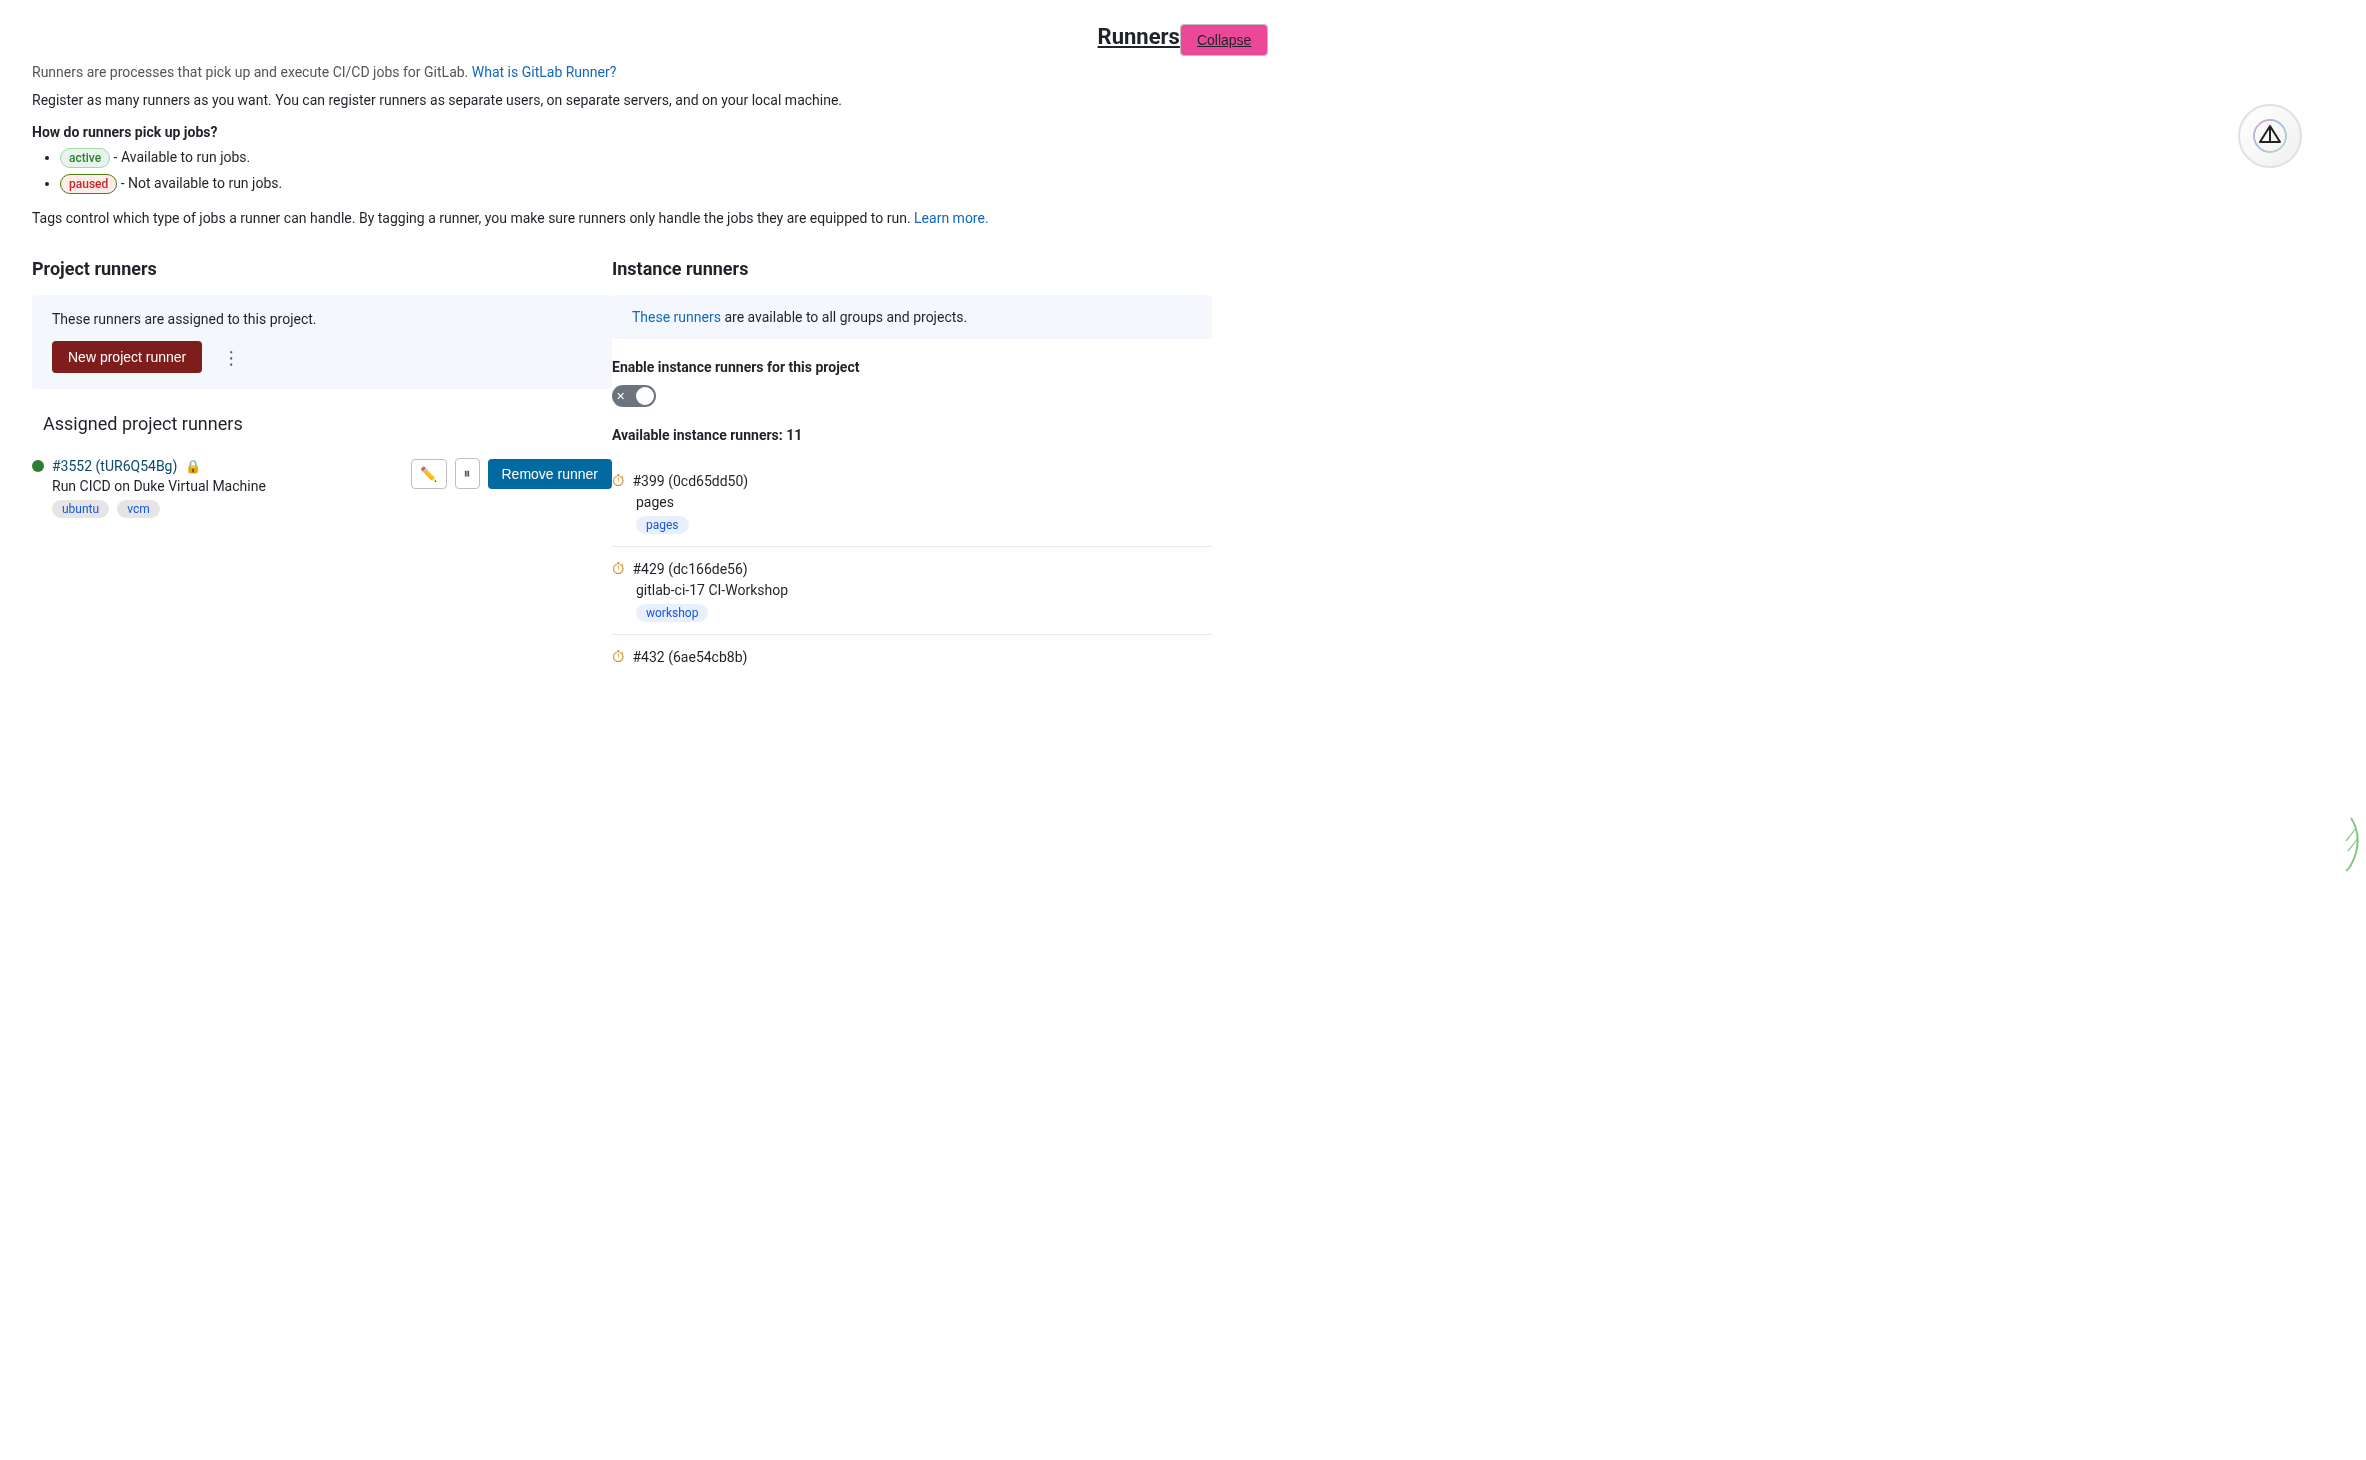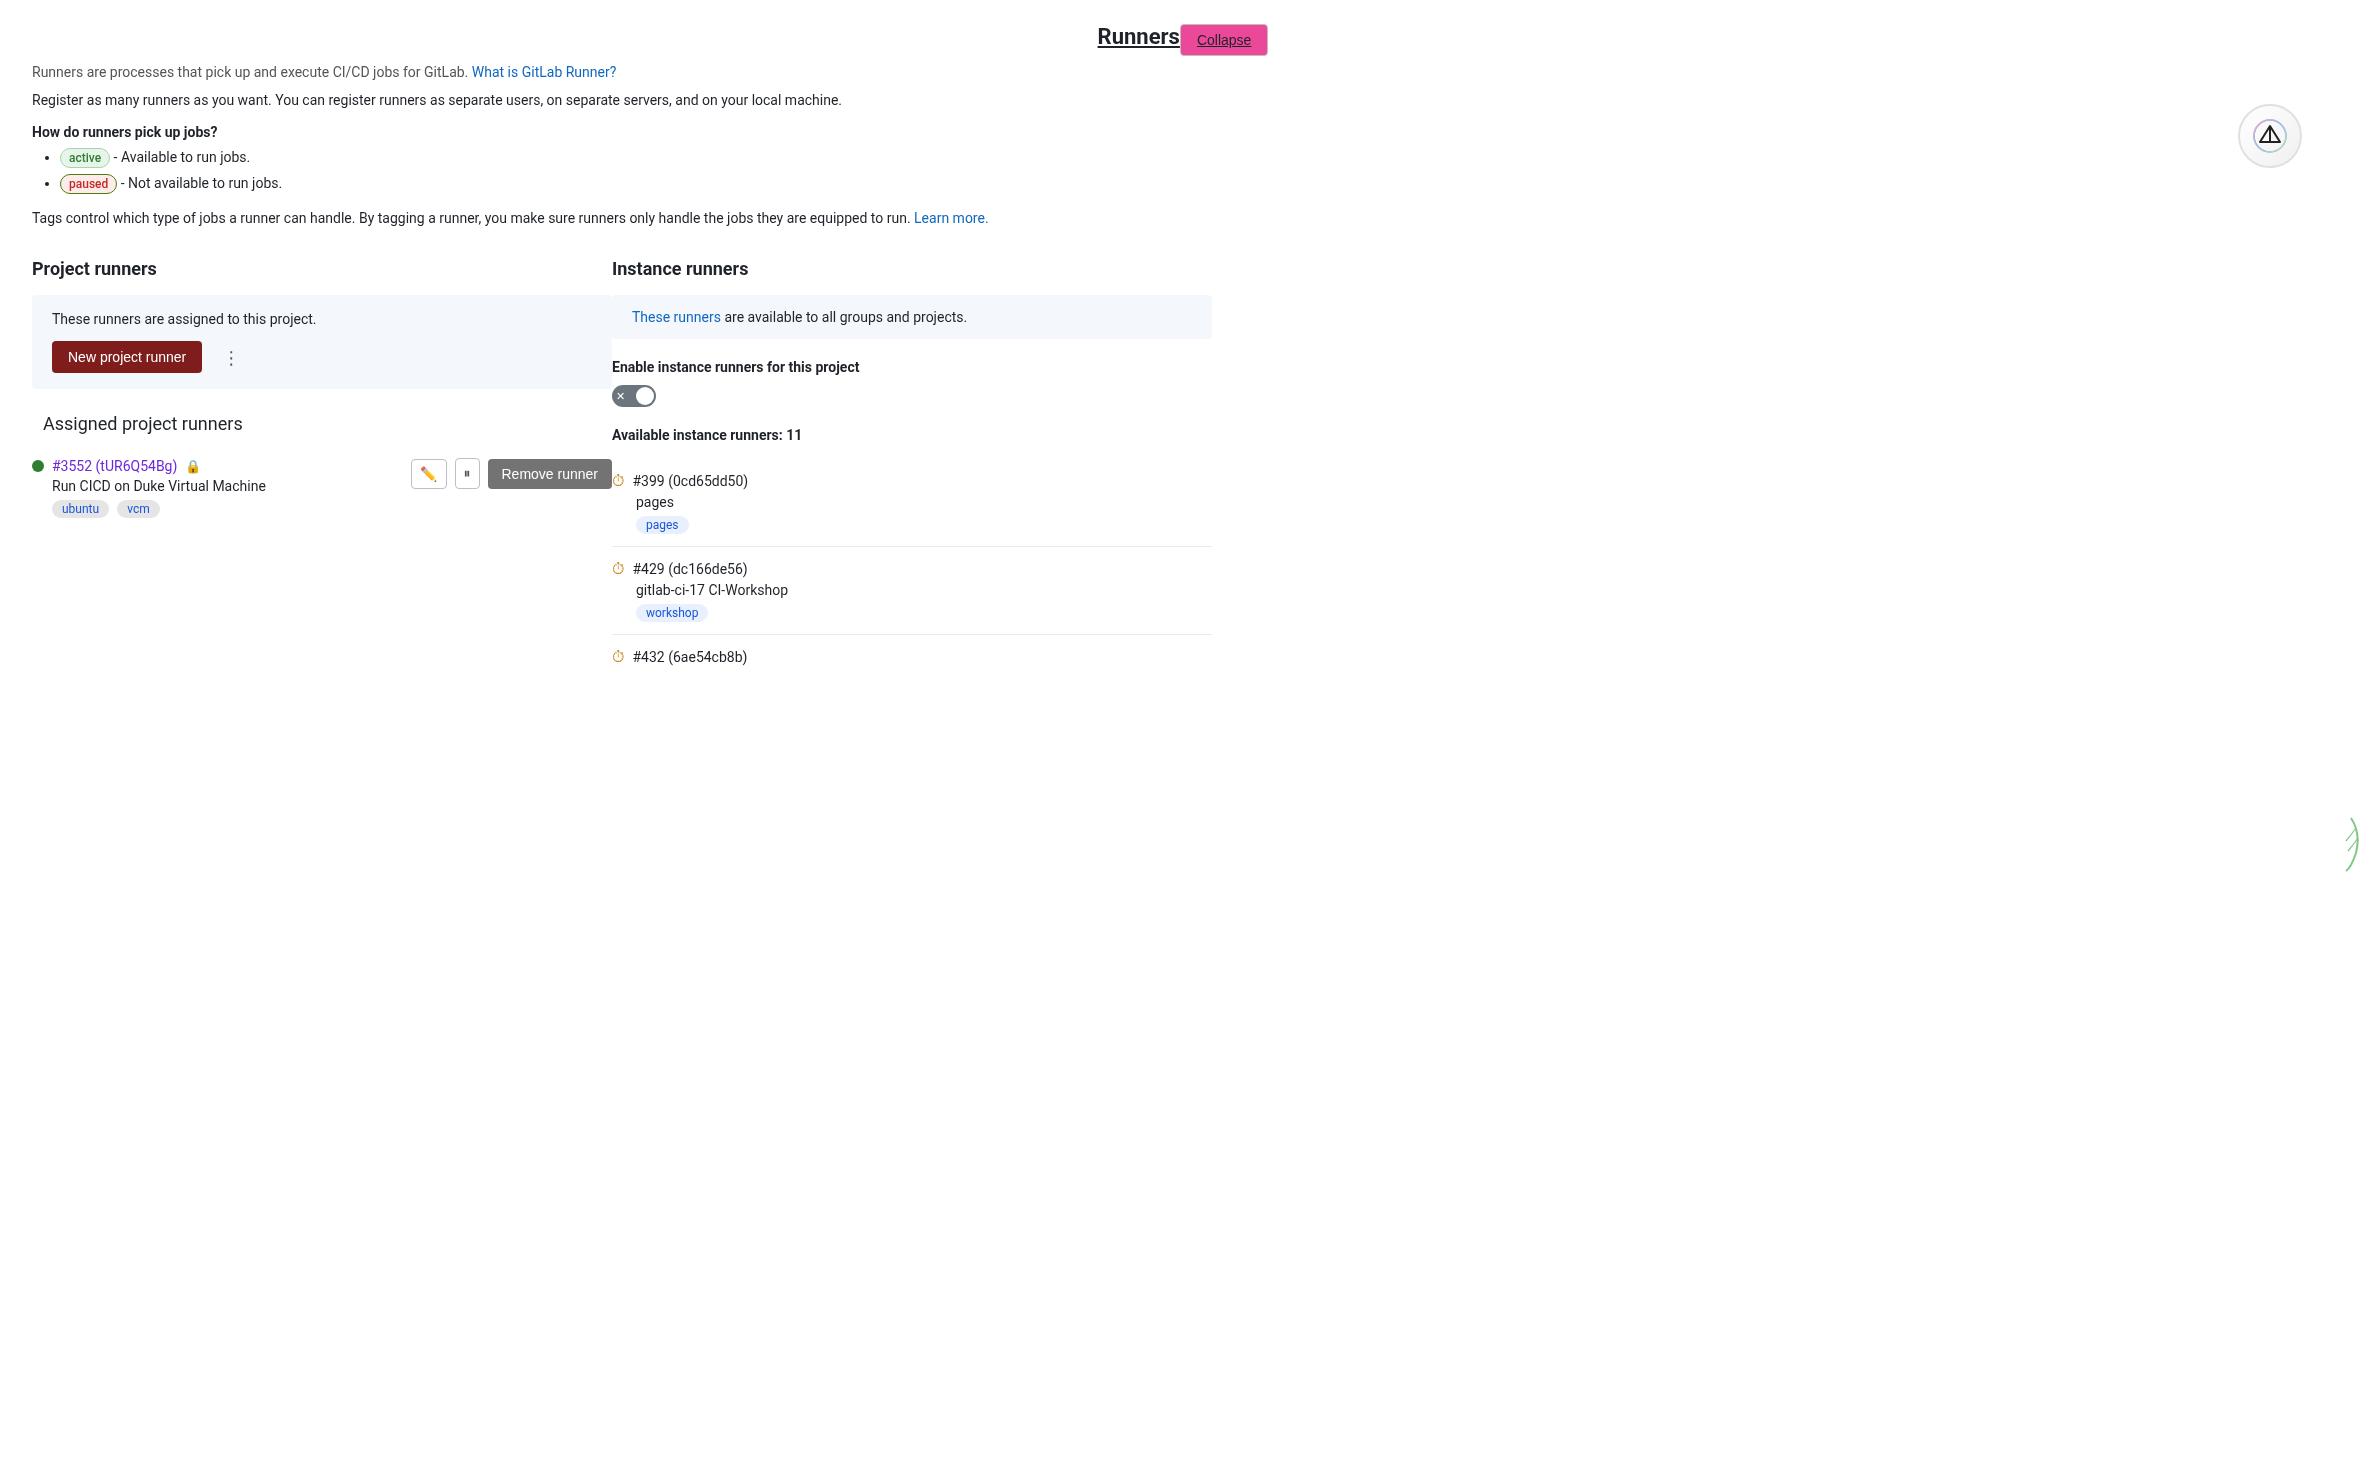--- a/index.html
+++ b/index.html
@@ -172,21 +172,21 @@
       margin-bottom: 4px;
     }
     .green-dot {
       width: 12px;
       height: 12px;
       border-radius: 50%;
       background: #2e7d32;
       flex-shrink: 0;
     }
     .runner-link {
-      color: #6d28d9;
+      color: #0c4a6e;
       text-decoration: none;
       font-size: 14px;
     }
     .lock-icon {
       color: #555;
       font-size: 13px;
     }
     .runner-desc {
       font-size: 14px;
       color: #1f2329;
@@ -213,21 +213,21 @@
     .action-btn {
       border: 1px solid #bfbfbf;
       background: #fff;
       padding: 6px 8px;
       border-radius: 4px;
       cursor: pointer;
       font-size: 14px;
       color: #555;
     }
     .btn-danger {
-      background: #737373;
+      background: #0369a1;
       color: #fff;
       border: none;
       padding: 7px 14px;
       border-radius: 4px;
       font-size: 14px;
       cursor: pointer;
     }
     
     .instance-info {
       background: #f4f8fd;

